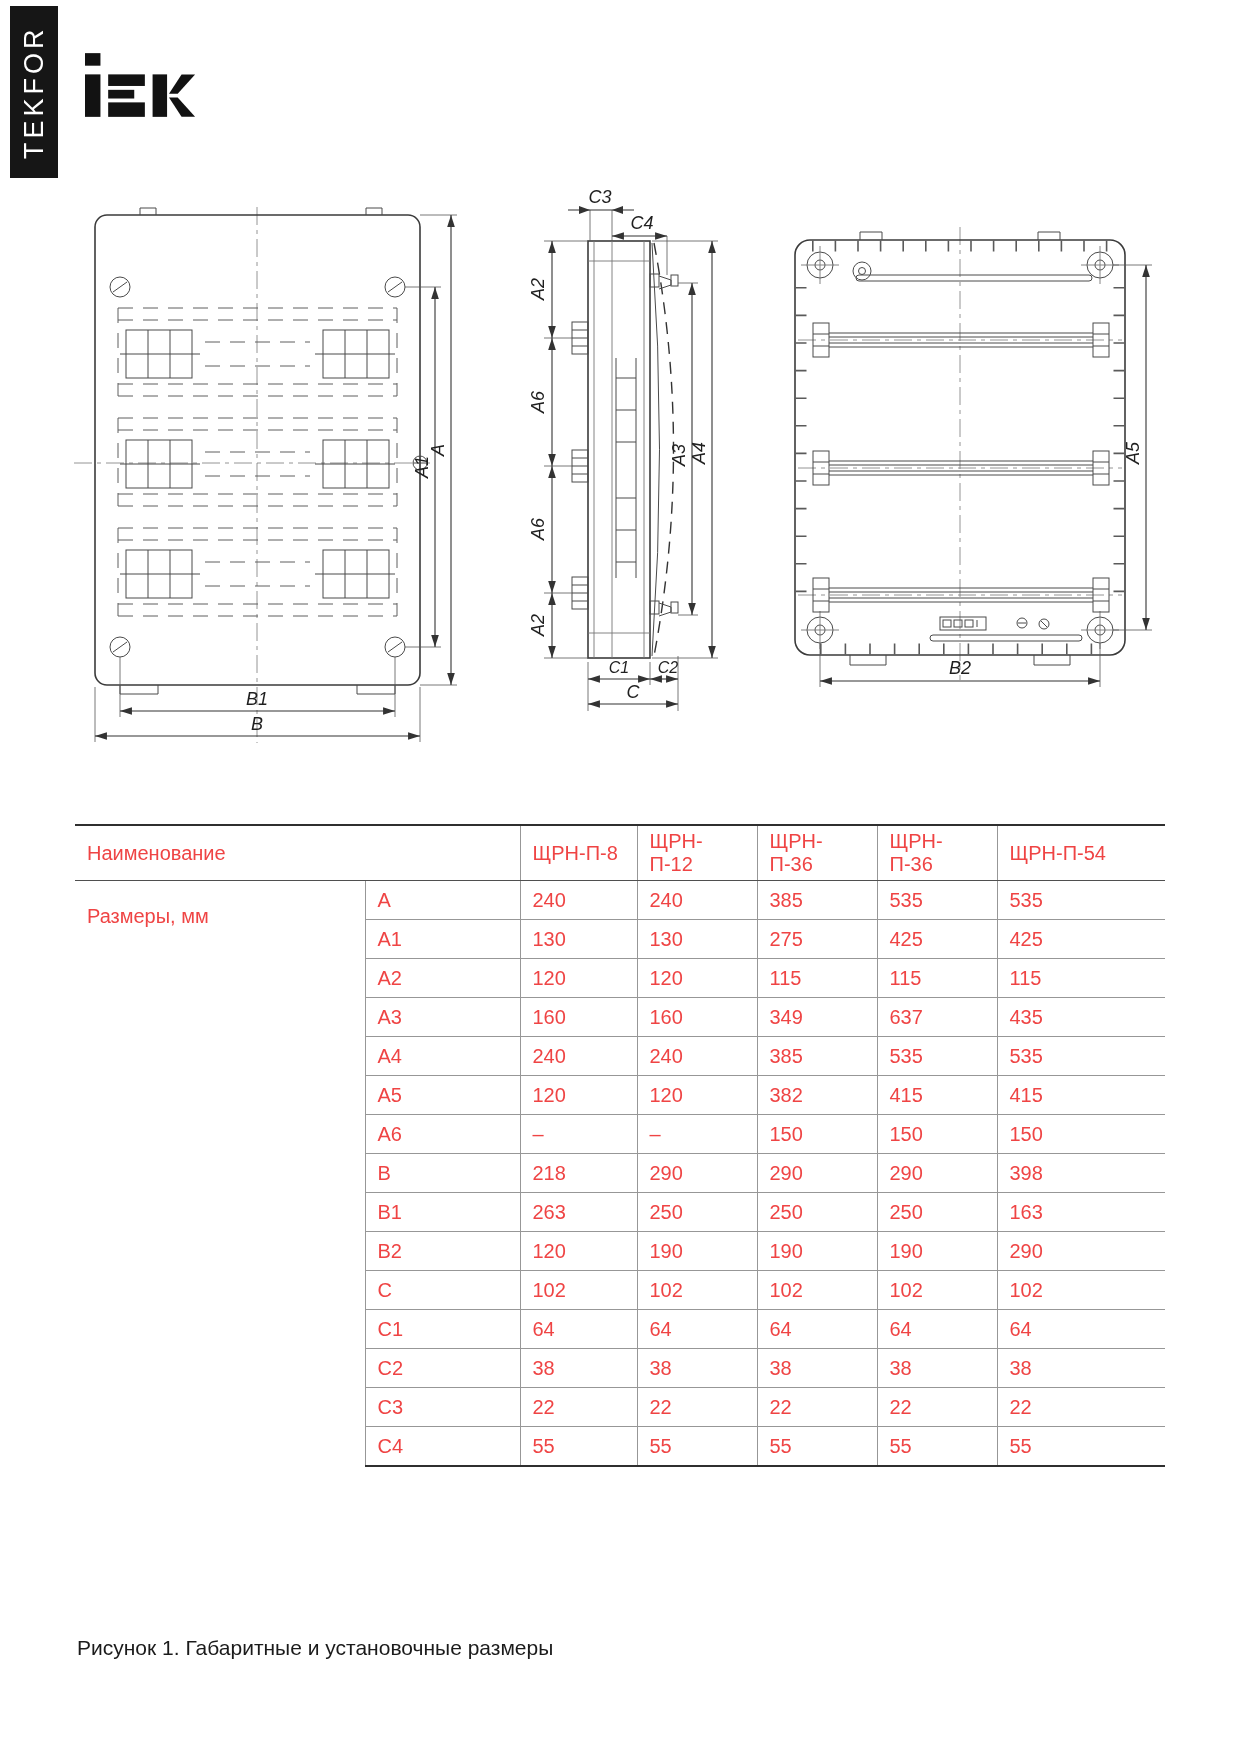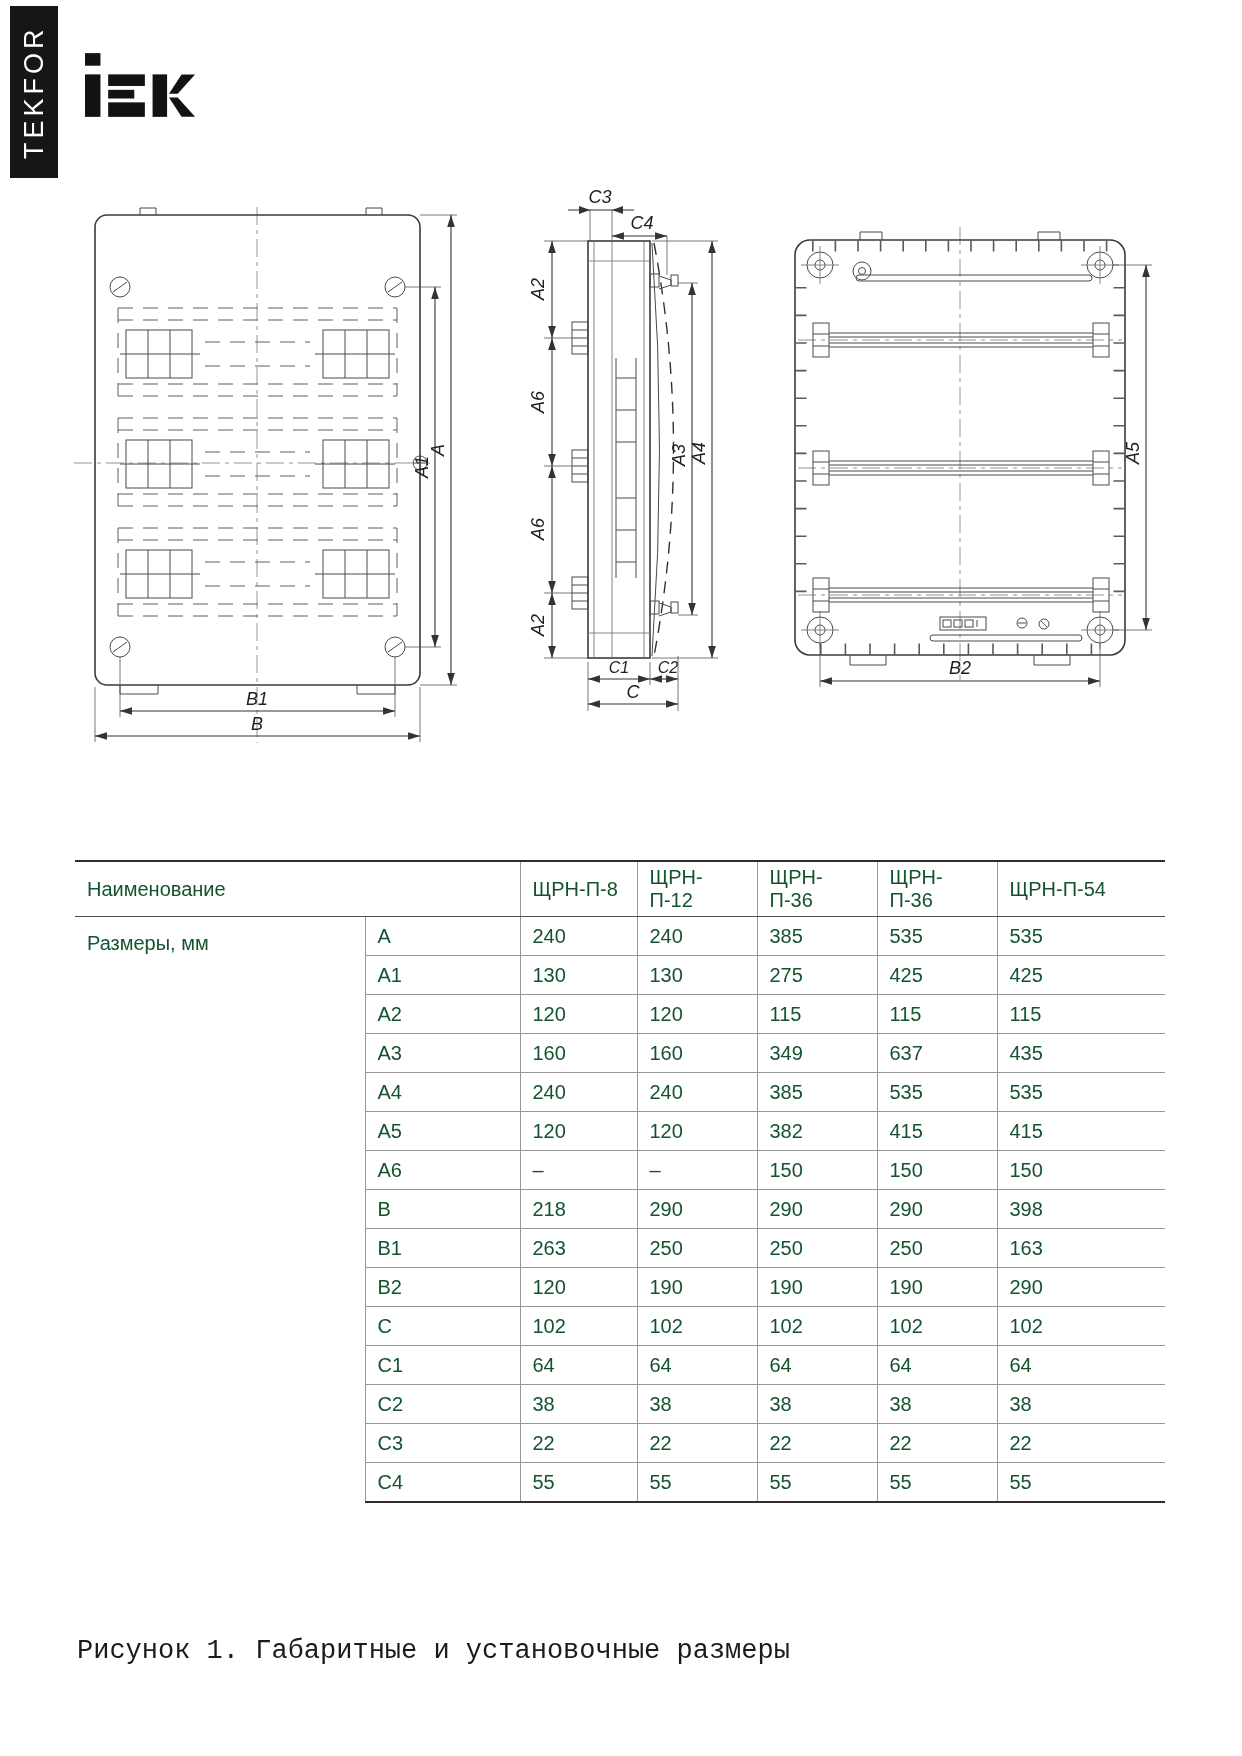--- a/index.html
+++ b/index.html
@@ -20,30 +20,30 @@
   .d1{stroke-dasharray:15 10;stroke:#5f5f5f;}
   .d2{stroke-dasharray:12 8;stroke:#333;stroke-width:1.4;}
   .cl{stroke:#7a7a7a;stroke-width:0.8;fill:none;stroke-dasharray:18 5 4 5;}
   .ext{stroke:#555;stroke-width:0.8;fill:none;}
   .dim{stroke:#333;stroke-width:1.1;fill:none;}
   .dimtxt{font-style:italic;font-size:18px;fill:#1f1f1f;text-anchor:middle;}
   .dimtxt.sm{font-size:16px;}
   .tick{stroke:#5a5a5a;}
   .arrow{fill:#333;}
   
-  #dim-table{position:absolute;left:75px;top:860px;width:1090px;border-collapse:collapse;
-             table-layout:fixed;font-size:20px;color:#14532d;}
+  #dim-table{position:absolute;left:75px;top:824px;width:1090px;border-collapse:collapse;
+             table-layout:fixed;font-size:20px;color:#ef4444;}
   #dim-table td{padding:4px 12px;height:30px;vertical-align:middle;
                 border-top:1px solid #979797;background:#fff;}
   #dim-table tr.hdr td{border-top:2.5px solid #2f2f2f;border-bottom:1.5px solid #4f4f4f;height:32px;}
   #dim-table tr.last td{border-bottom:2.5px solid #2f2f2f;}
   #dim-table td.vline{border-left:1px solid #979797;}
-  #dim-table td.group{vertical-align:top;padding-top:15px;border-top:none;}
+  #dim-table td.group{vertical-align:top;padding-top:24px;border-top:none;}
   
-  #caption{position:absolute;left:77px;top:1636px;font-size:27px;color:#1b1b1b;font-family:Liberation Mono, monospace;}
+  #caption{position:absolute;left:77px;top:1636px;font-size:21px;color:#1b1b1b;}
 </style>
 </head>
 <body>
 
 <div id="page">
 
   <div id="banner">TEKFOR</div>
 
   <svg id="logo" viewBox="0 0 116 66" role="img" aria-label="IEK">
     <g fill="#121212">

